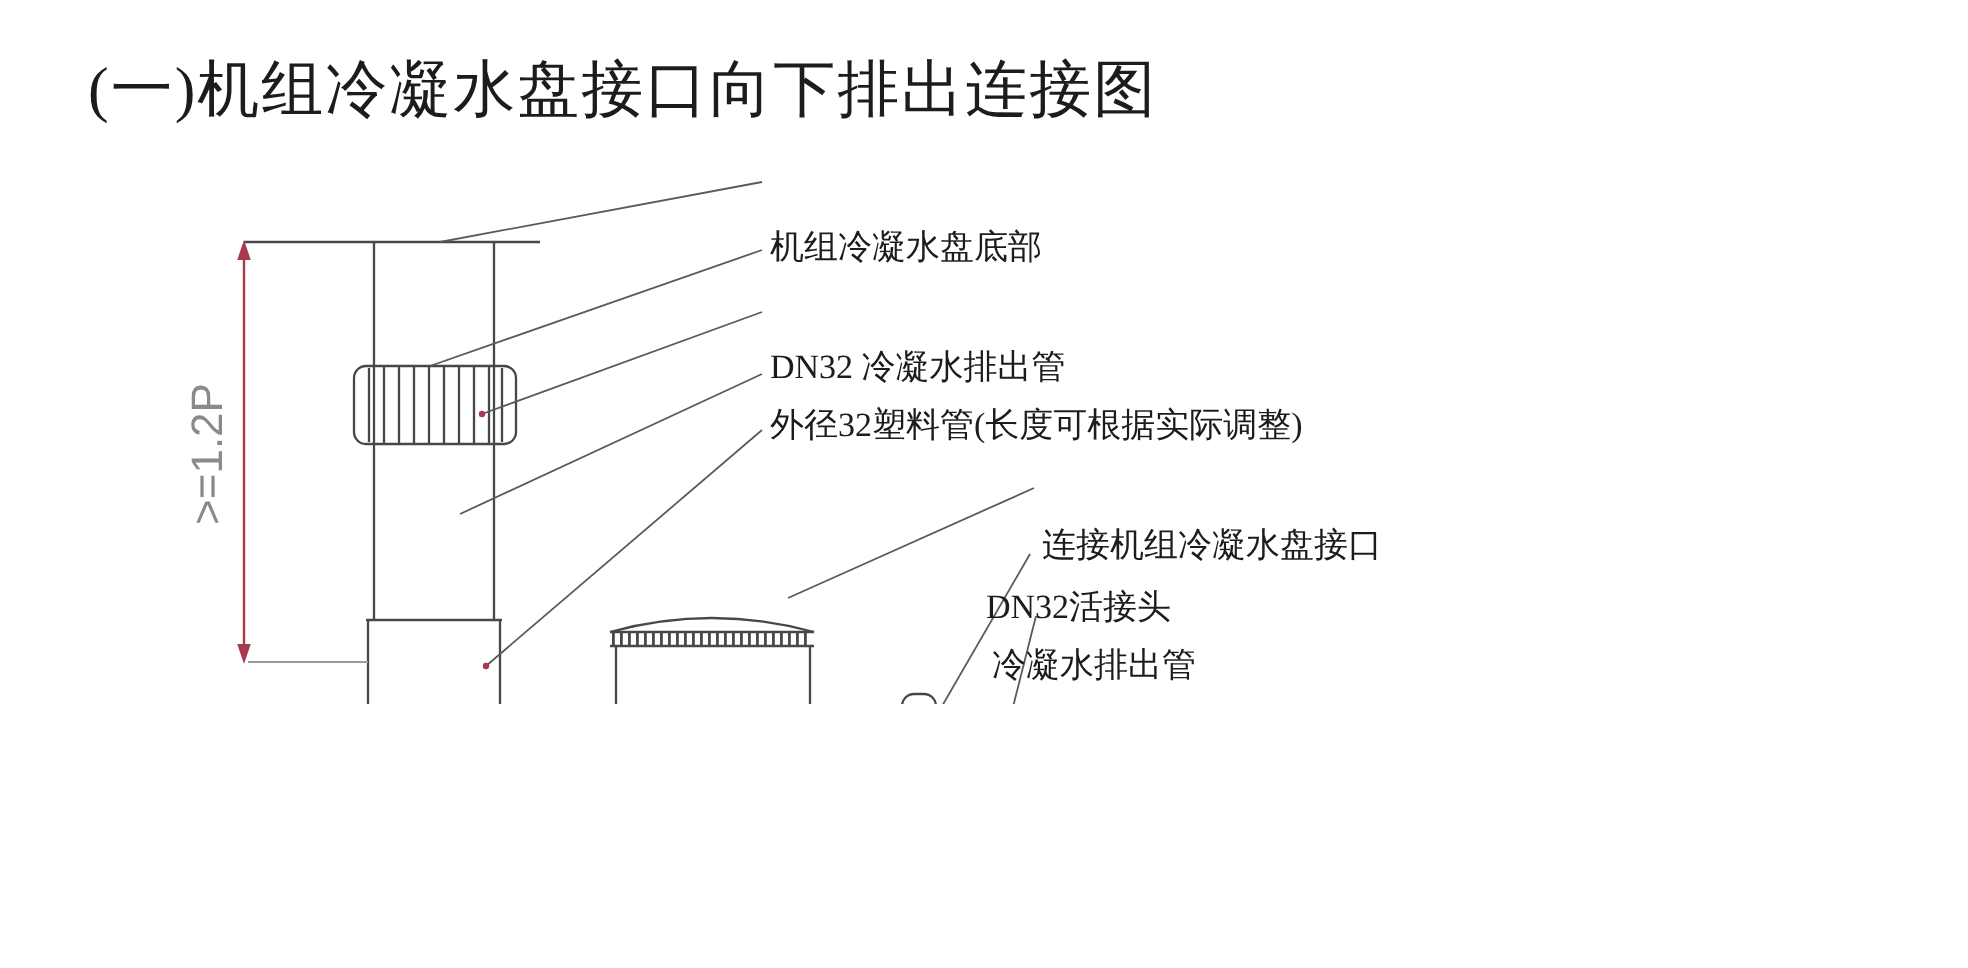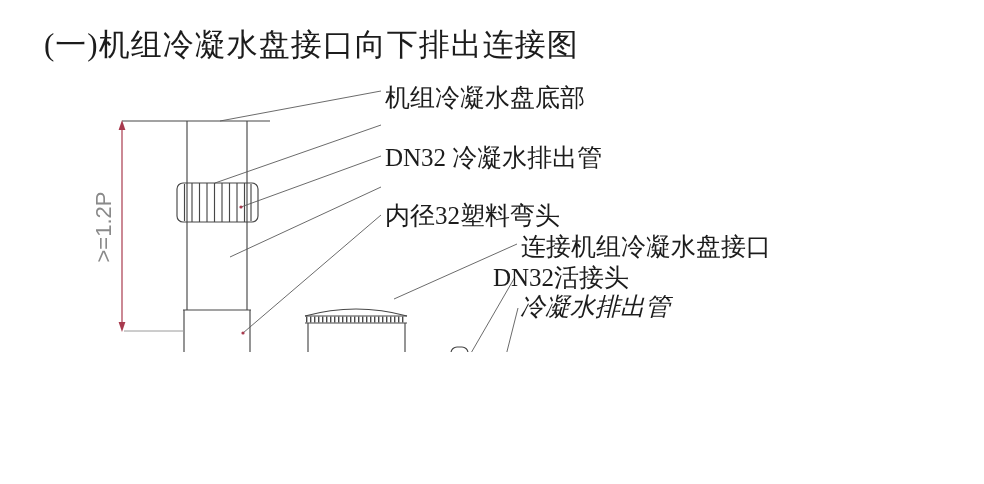--- a/index.html
+++ b/index.html
@@ -10,22 +10,23 @@
   #stage{
     position:relative; width:984px; height:352px; background:#ffffff;
     font-family:"Liberation Serif","DejaVu Serif",serif; overflow:hidden;
   }
   #diagram{position:absolute;left:0;top:0;}
   .title{
     position:absolute; left:44px; top:24px; font-size:31px; color:var(--text);
     white-space:nowrap; letter-spacing:1px;
   }
   .plabel{
-    position:absolute; font-size:25px; color:var(--text); white-space:nowrap;
+    position:absolute; font-size:17px; color:var(--text); white-space:nowrap;
     line-height:28px;
+    margin-top:26px;
   }
   .caption{
     position:absolute; left:647px; top:372px; font-size:25px; font-weight:bold;
     color:var(--caption); white-space:nowrap;
   }
   .dim-label{
     position:absolute; left:58px; top:214px; width:92px; text-align:center;
     font-size:22px; color:var(--dim-text); white-space:nowrap;
     transform:rotate(-90deg); transform-origin:center center;
     font-family:"Liberation Sans","DejaVu Sans",sans-serif;
@@ -132,19 +133,19 @@
     <circle class="dimfill" cx="241" cy="207" r="1.6" fill="#5a5a5a"></circle>
     <circle class="dimfill" cx="243" cy="333" r="1.6" fill="#5a5a5a"></circle>
   </svg>
 
   <div class="title">(一)机组冷凝水盘接口向下排出连接图</div>
 
   <div class="dim-label">&gt;=1.2P</div>
 
   <div class="plabel" style="left:385px;top:84px;">机组冷凝水盘底部</div>
   <div class="plabel" style="left:385px;top:144px;">DN32   冷凝水排出管</div>
-  <div class="plabel" style="left:385px;top:202px;">内径32塑料弯头</div>
+  <div class="plabel" style="left:385px;top:173px;">外径32塑料管(长度可根据实际调整)</div>
   <div class="plabel" style="left:521px;top:233px;">连接机组冷凝水盘接口</div>
   <div class="plabel" style="left:493px;top:264px;">DN32活接头</div>
-  <div class="plabel" style="left:520px;top:293px;font-style:italic;">冷凝水排出管</div>
+  <div class="plabel" style="left:496px;top:293px;">冷凝水排出管</div>
 
 
 </div>
 
 </body></html>

